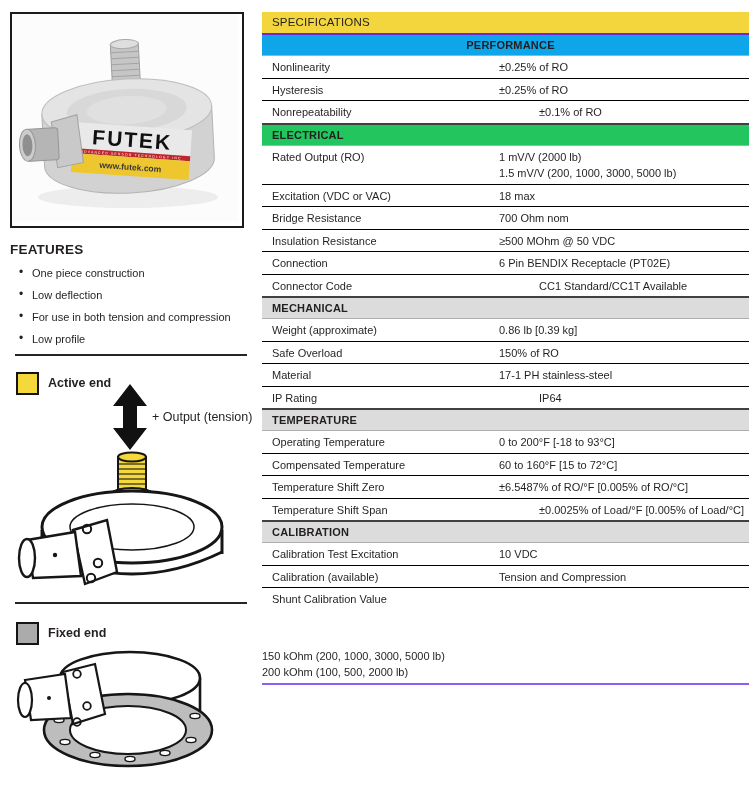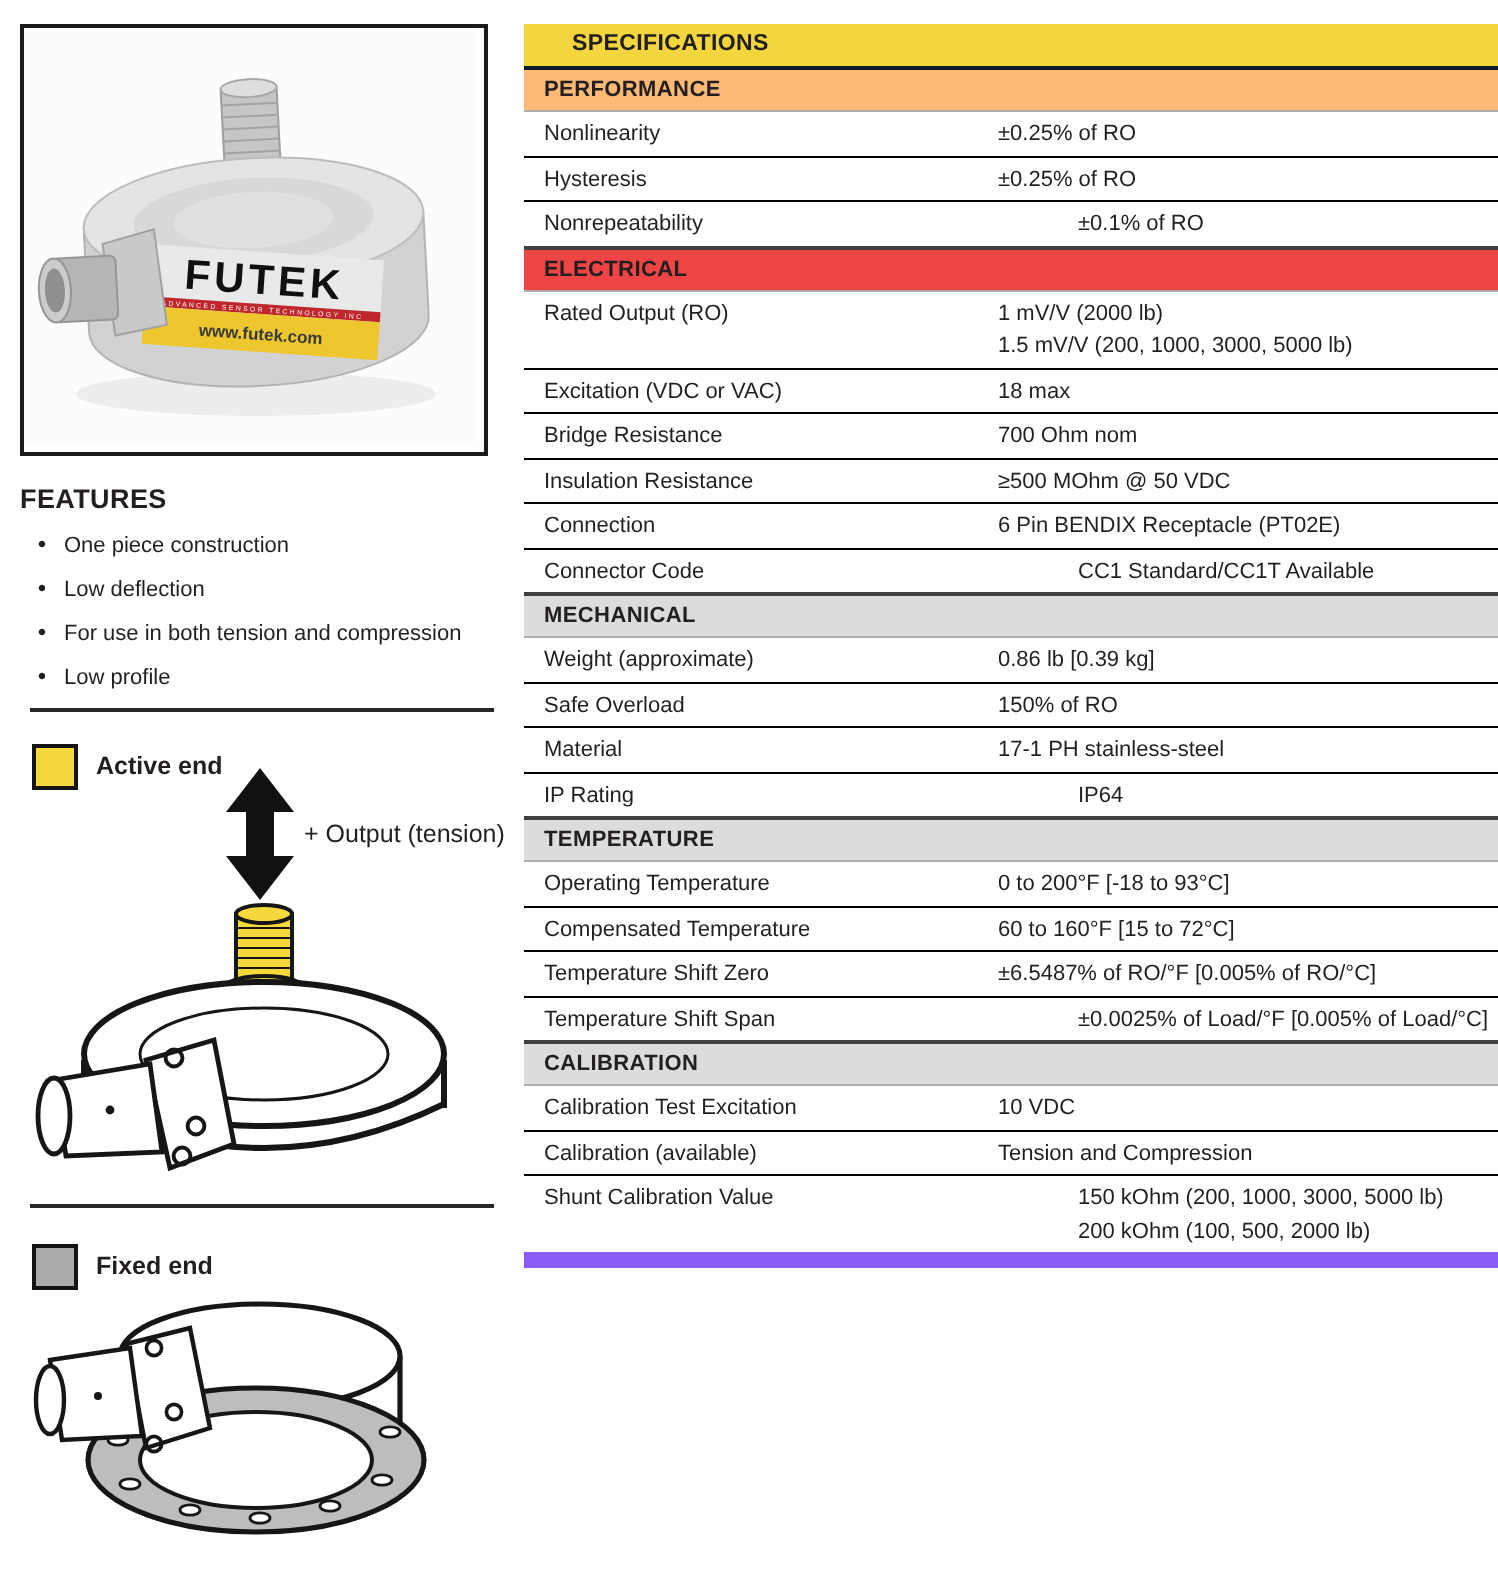--- a/index.html
+++ b/index.html
@@ -29,31 +29,31 @@
   #active-label{left:48px;top:376px;}
   #fixed-label{left:48px;top:626px;}
   #output-label{left:152px;top:410px;font-size:12.5px;font-weight:normal;}
   #arrow-wrap{left:113px;top:384px;}
   #active-drawing{left:15px;top:450px;}
   #fixed-drawing{left:15px;top:646px;}
 
   
   .spec-table{left:262px;top:12px;width:487px;}
   .spec-title{
-    height:21px;line-height:21px;background:#f3d53d;border-bottom:2px solid #0f172a;
-    font-size:11.5px;font-weight:bold;padding-left:24px;letter-spacing:.2px;
+    height:21px;line-height:21px;background:#f3d53d;border-bottom:2px solid #6d28d9;
+    font-size:11.5px;font-weight:normal;padding-left:10px;letter-spacing:.2px;
   }
   .sec-bar{
     height:20px;line-height:20px;background:#dcdcdc;border-bottom:1px solid #adadad;
     font-size:11px;font-weight:bold;padding-left:10px;letter-spacing:.2px;
   }
   .sec-bar + .sec-bar, .spec-row + .sec-bar{border-top:2px solid #404040;}
   .spec-row{display:flex;padding:3px 0 2px 0;border-bottom:1px solid #000000;}
   .spec-row.last{border-bottom:none;gap:40px;}
-  .spec-row.table-end{border-bottom:8px solid #8b5cf6;}
+  .spec-row.table-end{border-bottom:2px solid #8b5cf6;flex-direction:column;}
   .cell-label{width:237px;box-sizing:border-box;padding-left:10px;font-size:11px;line-height:16.5px;}
   .cell-value{flex:1;font-size:11px;line-height:16.5px;}
 </style>
 </head>
 <body>
 
 <div class="abs photo-box">
   <svg width="226" height="208" viewBox="0 0 226 208">
     <rect width="226" height="208" fill="#fcfcfc"></rect>
     <ellipse cx="116" cy="183" rx="90" ry="11" fill="#ededed"></ellipse>
@@ -180,40 +180,40 @@
     <circle cx="34" cy="52" r="2" fill="#161616"></circle>
     <circle cx="62" cy="28" r="3.8" fill="none" stroke="#161616" stroke-width="1.8"></circle>
     <circle cx="72" cy="60" r="3.8" fill="none" stroke="#161616" stroke-width="1.8"></circle>
     <circle cx="62" cy="76" r="3.8" fill="none" stroke="#161616" stroke-width="1.8"></circle>
   </svg>
 </div>
 
 <div class="abs spec-table">
   <div class="spec-title" style="background: rgb(243, 213, 61);">SPECIFICATIONS</div>
   <div>
-      <div class="sec-bar" style="background: #fdba74;">PERFORMANCE</div>
+      <div class="sec-bar" style="background: #0ea5e9; text-align: center;">PERFORMANCE</div>
       <div class="spec-row">
         <div class="cell-label">Nonlinearity</div>
         <div class="cell-value">
           <div>±0.25% of RO</div>
         </div>
       </div>
       <div class="spec-row">
         <div class="cell-label">Hysteresis</div>
         <div class="cell-value">
           <div>±0.25% of RO</div>
         </div>
       </div>
       <div class="spec-row last">
         <div class="cell-label">Nonrepeatability</div>
         <div class="cell-value">
           <div>±0.1% of RO</div>
         </div>
       </div>
-      <div class="sec-bar" style="background: #ef4444;">ELECTRICAL</div>
+      <div class="sec-bar" style="background: #22c55e;">ELECTRICAL</div>
       <div class="spec-row">
         <div class="cell-label">Rated Output (RO)</div>
         <div class="cell-value">
           <div>1 mV/V (2000 lb)</div>
           <div>1.5 mV/V (200, 1000, 3000, 5000 lb)</div>
         </div>
       </div>
       <div class="spec-row">
         <div class="cell-label">Excitation (VDC or VAC)</div>
         <div class="cell-value">

